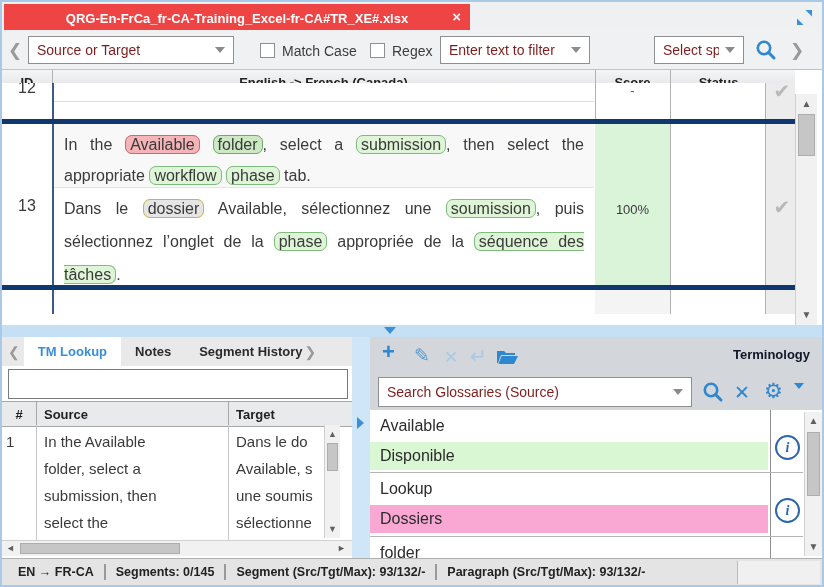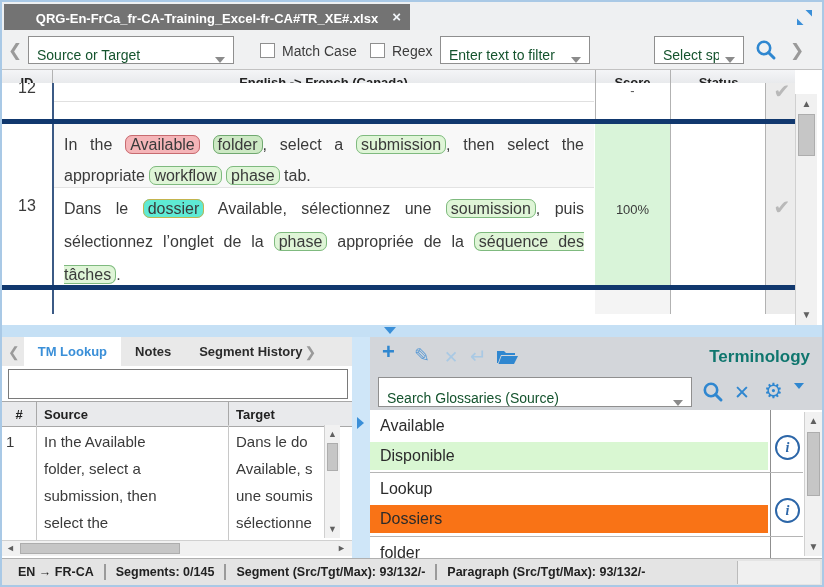--- a/index.html
+++ b/index.html
@@ -3,47 +3,47 @@
 <meta charset="utf-8">
 <style>
   html,body{margin:0;padding:0;background:#d7e4ef;}
   body{font-family:"Liberation Sans","DejaVu Sans",sans-serif;-webkit-font-smoothing:antialiased;}
   .window{position:relative;width:824px;height:587px;background:#fff;overflow:hidden;box-sizing:border-box;}
   .frame{position:absolute;inset:0;border:2px solid #a9c9e6;pointer-events:none;z-index:60;}
   .abs{position:absolute;box-sizing:border-box;}
 
   
   .tabbar{left:2px;top:2px;width:820px;height:28px;background:#eef0f2;}
-  .doc-tab{left:2px;top:2px;width:406px;height:28px;background:#737373;color:#fff;display:flex;align-items:center;justify-content:center;font-size:13px;font-weight:bold;}
+  .doc-tab{left:2px;top:2px;width:466px;height:28px;background:#ef4444;color:#fff;display:flex;align-items:center;justify-content:center;font-size:13px;font-weight:bold;}
   .doc-tab .close{position:absolute;right:9px;top:4px;font-size:15px;font-weight:bold;color:#f2f6fa;cursor:pointer;}
   .expand-ic{right:10px;top:8px;width:15px;height:15px;}
 
   
   .toolbar{left:2px;top:30px;width:820px;height:40px;background:#f0f1f2;border-bottom:1px solid #c2c2c2;}
   .chev{color:#9a9a9a;font-size:17px;font-weight:bold;line-height:1;}
-  .combo{background:#fff;border:1px solid #8f8f8f;display:flex;align-items:flex-end;font-size:14px;color:#14532d;padding:0 8px;overflow:hidden;white-space:nowrap;}
+  .combo{background:#fff;border:1px solid #8f8f8f;display:flex;align-items:center;font-size:14px;color:#7f1d1d;padding:8px 8px;overflow:hidden;white-space:nowrap;}
   .combo .txt{flex:1;overflow:hidden;white-space:nowrap;}
   .caret{width:0;height:0;border-left:5px solid transparent;border-right:5px solid transparent;border-top:6px solid #8b8b8b;margin-left:6px;flex:none;}
   .chkbox{width:15px;height:15px;background:#fff;border:1px solid #8f8f8f;}
   .lbl{font-size:14px;color:#3c3c3c;white-space:nowrap;}
 
   
   .ghead{left:2px;top:70px;width:793px;height:24px;background:linear-gradient(#f4f5f7,#dfe1e4);border-bottom:1px solid #a0a0a0;text-decoration:underline;}
   .ghead .hcell{position:absolute;top:0;height:24px;display:flex;align-items:center;justify-content:center;font-size:13px;font-weight:bold;color:#222;}
   .vline{position:absolute;width:1px;background:#b2b2b2;}
   .gridbody{left:2px;top:83px;width:793px;height:287px;background:#fff;overflow:hidden;}
   .navy{position:absolute;left:0;width:793px;height:5px;background:#11386e;z-index:5;}
   .statusstrip{position:absolute;left:763px;top:0;width:30px;height:231px;background:#ececec;border-left:1px solid #b2b2b2;}
   .check{position:absolute;left:768px;width:24px;text-align:center;color:#b9b9b9;font-size:20px;z-index:6;}
   .seg-text{font-size:16px;line-height:31px;color:#3a3a3a;text-align:justify;}
   .term{border-radius:7px;padding:0 4px;border:1.5px solid;}
   .term-red{background:#f5b5b8;border-color:#c76b70;}
   .term-green{background:#dff5d7;border-color:#7fba7f;}
   .term-green2{background:#cde9c4;border-color:#70a870;}
-  .term-yellow{background:#5eead4;border-color:#c4b44e;}
+  .term-yellow{background:#e5e5e5;border-color:#c4b44e;}
 
   
   .sb-track{background:#f1f1f1;border-left:1px solid #d0d0d0;}
   .sb-btn{position:absolute;left:0;width:100%;text-align:center;color:#606060;font-size:10px;line-height:16px;}
   .sb-thumb{position:absolute;left:2px;right:2px;background:#c6c6c6;border:1px solid #adadad;}
 
   
   .hsplit{left:2px;top:325px;width:820px;height:12px;background:#c5e0f5;z-index:7;}
   .tri-down{position:absolute;width:0;height:0;border-left:6px solid transparent;border-right:6px solid transparent;border-top:7px solid #3a8fd8;}
   .vsplit{left:352px;top:337px;width:18px;height:221px;background:#cfe6f8;z-index:7;}
@@ -56,21 +56,21 @@
   .tmtab.active{background:#fff;color:#3a8fd8;}
   .tm-input{position:absolute;left:6px;top:32px;width:340px;height:30px;background:#fff;border:1px solid #7a7a7a;font-size:14px;padding:0 6px;font-family:inherit;box-sizing:border-box;}
   .tmthead{position:absolute;left:0;top:64px;width:350px;height:24px;background:#e9eaec;border-top:1px solid #a8a8a8;border-bottom:1px solid #a8a8a8;}
   .tmthead .hc{position:absolute;top:0;height:24px;display:flex;align-items:center;font-size:13px;font-weight:bold;color:#222;}
   .tmcell{font-size:15px;line-height:27px;color:#3a3a3a;white-space:pre-line;overflow:hidden;}
 
   
   .termpanel{left:370px;top:337px;width:452px;height:221px;background:#fff;}
   .termhead{position:absolute;left:0;top:0;width:452px;height:73px;background:#d3d6da;}
   .tb-ic{position:absolute;top:8px;font-size:19px;line-height:22px;color:#2f87d0;}
-  .term-title{position:absolute;right:12px;top:10px;font-size:17px;font-weight:bold;color:#0f766e;margin-left:32px;}
+  .term-title{position:absolute;right:12px;top:10px;font-size:13px;font-weight:bold;color:#0f172a;margin-left:32px;}
   .entry-src{font-size:16px;color:#2b2b2b;}
   .hl-bar{position:absolute;left:0;width:398px;height:28px;display:flex;align-items:center;padding-left:10px;font-size:16px;color:#2b2b2b;box-sizing:border-box;}
   .entry-sep{position:absolute;left:0;width:433px;height:1px;background:#b5b5b5;}
   .info-ic{position:absolute;left:405px;width:21px;height:21px;border:2px solid #2c66a8;border-radius:50%;color:#2c66a8;font-family:"Liberation Serif","DejaVu Serif",serif;font-weight:bold;font-style:italic;font-size:14px;display:flex;align-items:center;justify-content:center;}
 
   
   .statusbar{left:2px;top:558px;width:820px;height:27px;background:#e4e4e4;border-top:1px solid #b0b0b0;display:flex;align-items:center;}
   .sb-item{font-size:12.5px;font-weight:bold;color:#222;white-space:nowrap;}
   .sb-sep{width:2px;height:16px;background:#9a9a9a;margin:0 10px;}
 </style>
@@ -253,21 +253,21 @@
 
     <div class="abs" style="left:0;top:73px;width:452px;height:148px;background:#fff;overflow:hidden;">
       <div class="vline" style="left:400px;top:0;height:148px;background:#8f8f8f;"></div>
 
       <div class="abs entry-src" style="left:10px;top:7px;">Available</div>
       <div class="hl-bar" style="top:32px;background:#d9f7d2;">Disponible</div>
       <div class="info-ic" style="top:25px;">i</div>
       <div class="entry-sep" style="top:62px;"></div>
 
       <div class="abs entry-src" style="left:10px;top:70px;">Lookup</div>
-      <div class="hl-bar" style="top:95px;background:#f97316;">Dossiers</div>
+      <div class="hl-bar" style="top:95px;background:#f9a8d4;">Dossiers</div>
       <div class="info-ic" style="top:88px;">i</div>
       <div class="entry-sep" style="top:126px;"></div>
 
       <div class="abs entry-src" style="left:10px;top:134px;">folder</div>
     </div>
 
     <div class="abs sb-track" style="left:434px;top:75px;width:18px;height:144px;">
       <div class="sb-btn" style="top:1px;">▲</div>
       <div class="sb-thumb" style="top:20px;height:62px;"></div>
       <div class="sb-btn" style="bottom:1px;">▼</div>

